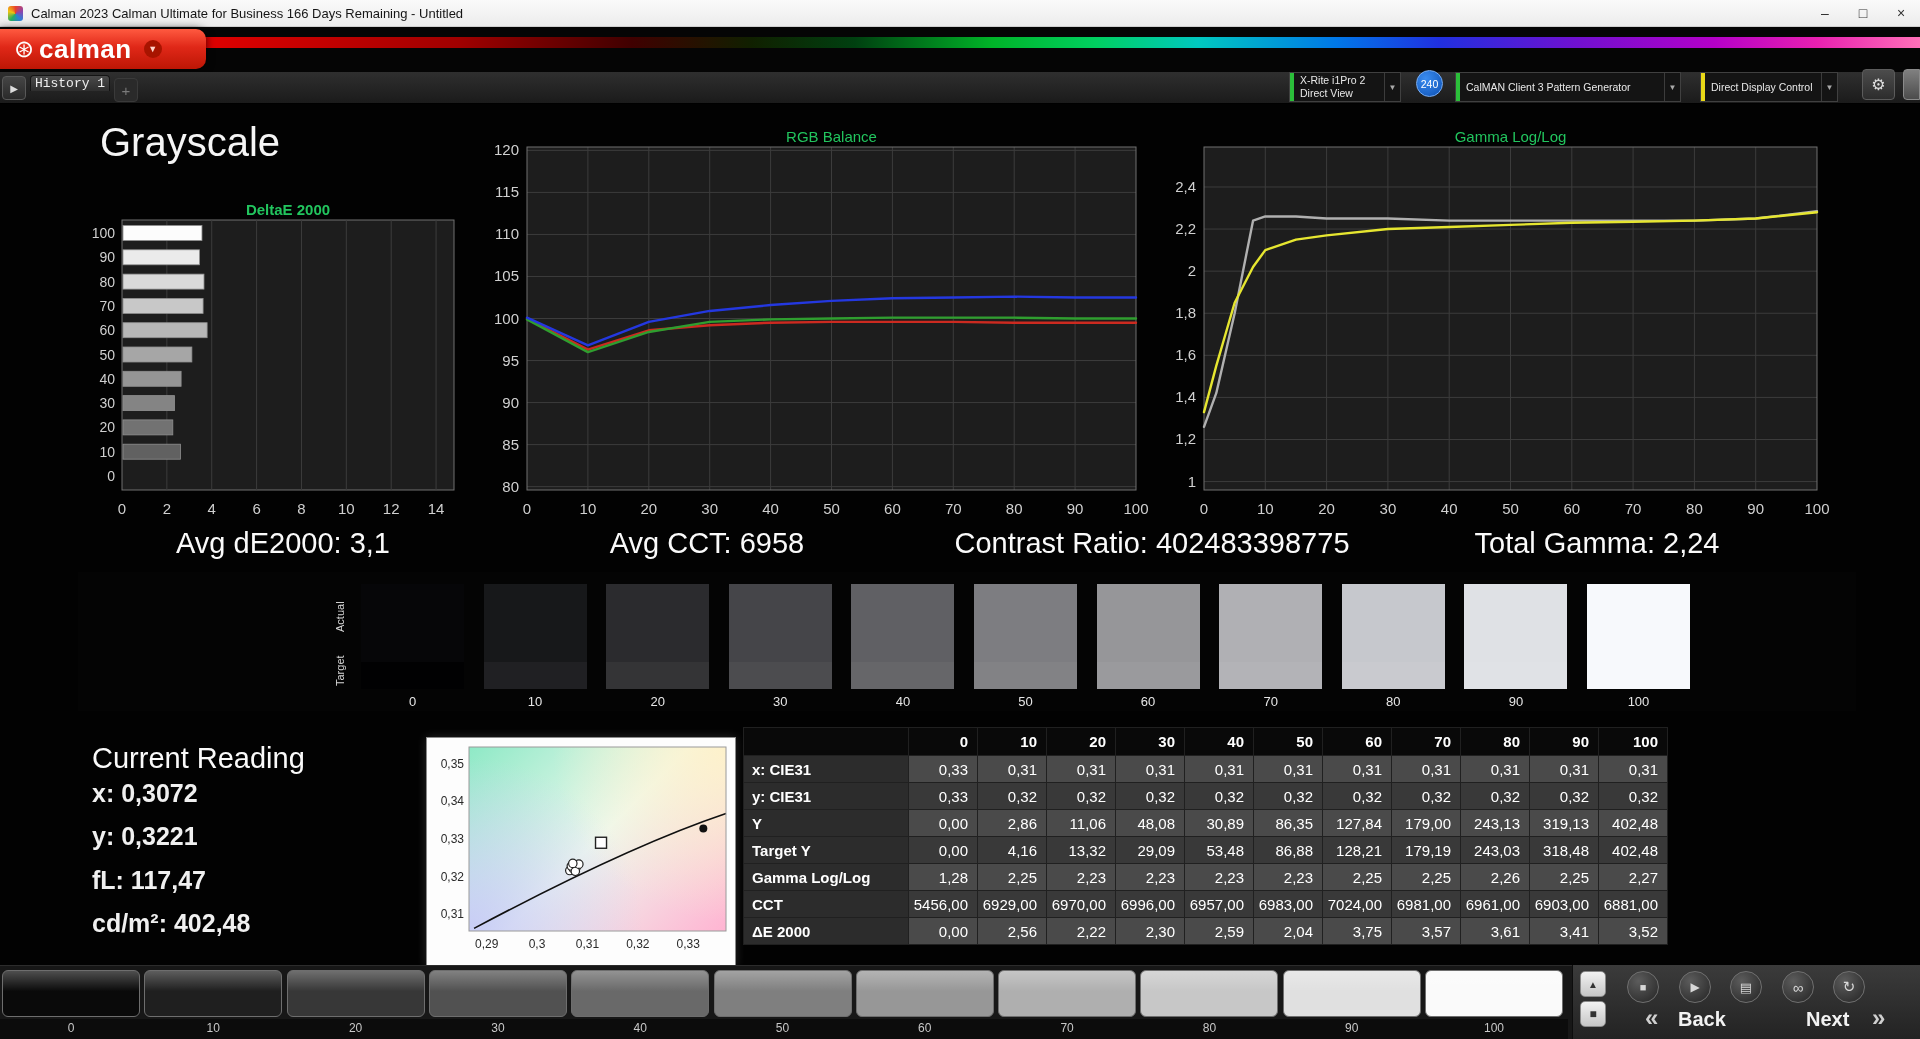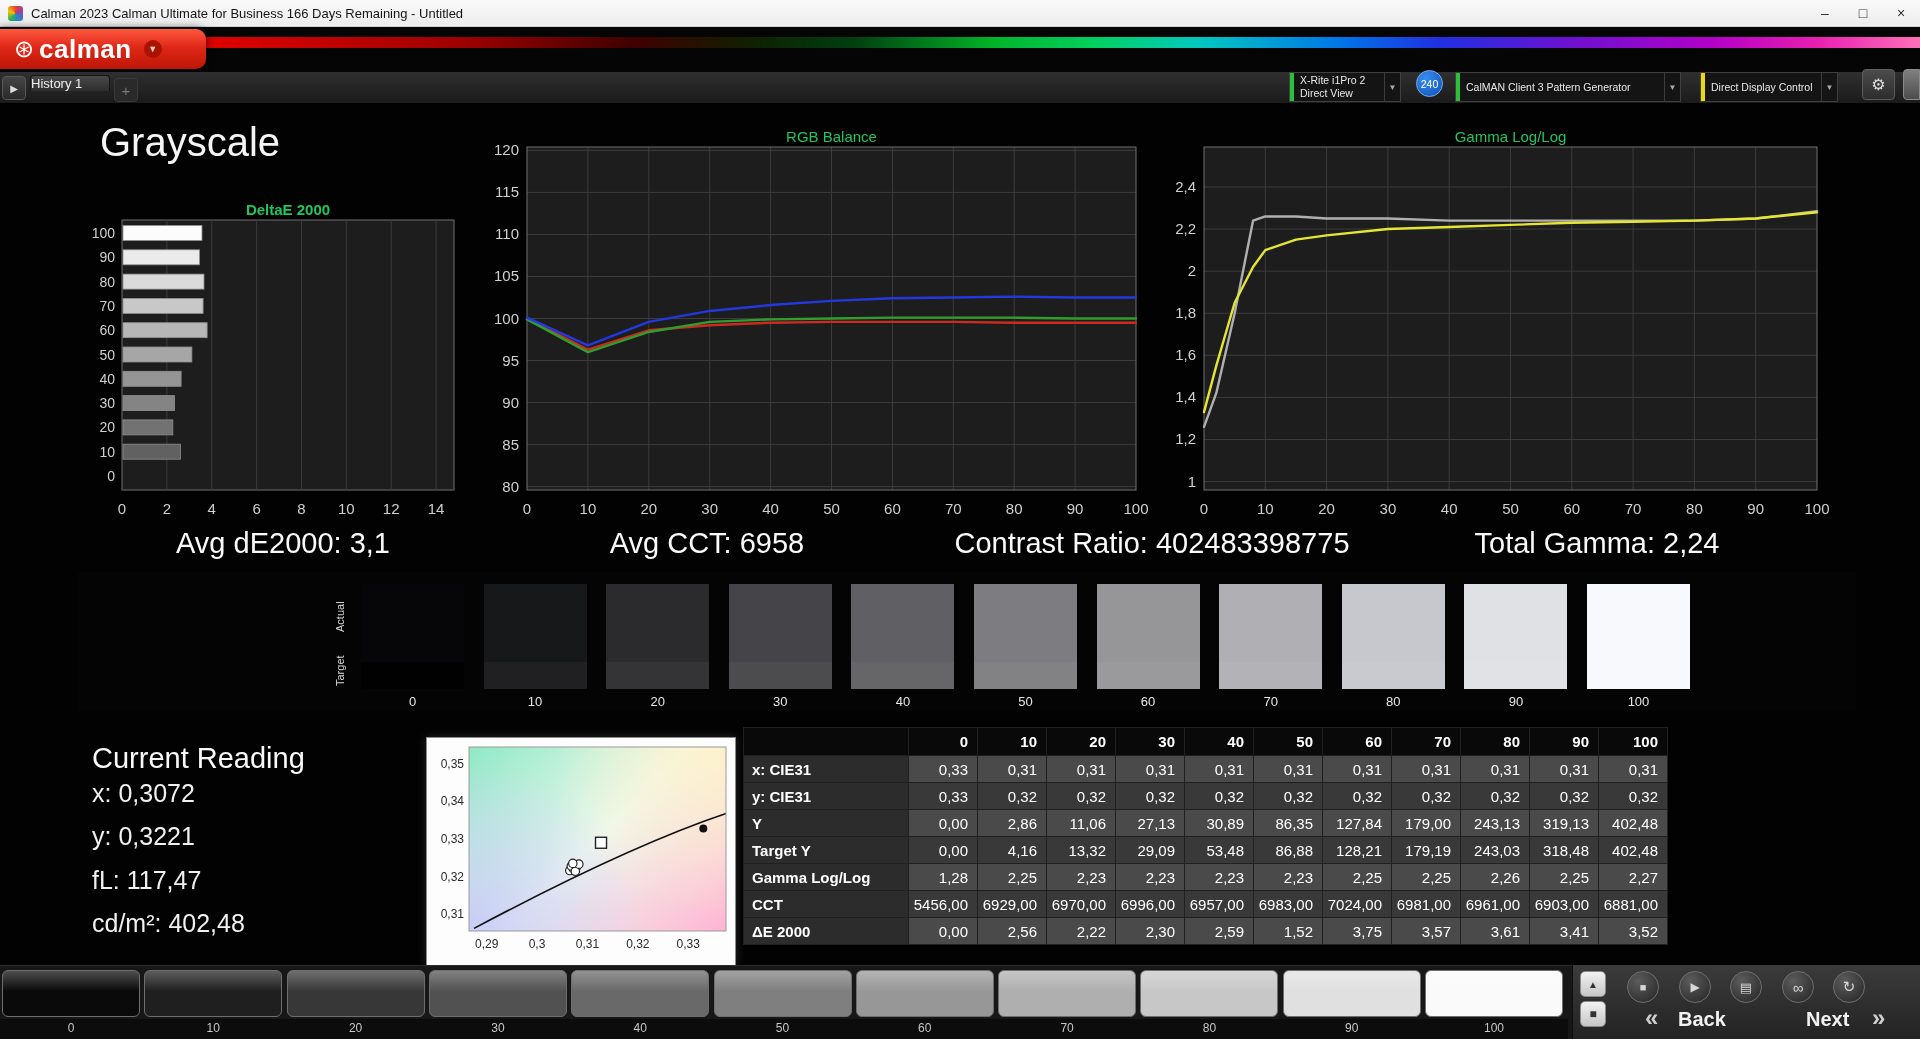--- a/index.html
+++ b/index.html
@@ -13,21 +13,21 @@
   
   .logobar{position:absolute;left:0;top:27px;width:1920px;height:45px;background:#050505;}
   .rainbow{position:absolute;left:202px;top:10px;width:1718px;height:11px;background:linear-gradient(90deg,#e00000 0%,#a00000 15%,#400000 25%,#102000 32%,#004010 38%,#00b428 46%,#00d060 52%,#00c8c0 58%,#0078e8 66%,#2030e0 72%,#7010d0 80%,#b400c8 88%,#e820b0 94%,#ff70b8 100%);}
   .logo{position:absolute;left:0;top:2px;width:206px;height:40px;background:linear-gradient(180deg,#ff5a40,#e02818 45%,#bd1605);border-radius:0 10px 10px 0;display:flex;align-items:center;box-shadow:0 0 8px rgba(0,0,0,.7);}
   .logo-mark{color:#fff;font-size:24px;margin-left:14px;}
   .logo-text{color:#fff;font-size:26px;font-weight:bold;margin-left:5px;letter-spacing:.5px;}
   .logo-caret{margin-left:12px;color:#ffd6cc;font-size:9px;background:#a81400;border-radius:50%;width:18px;height:18px;display:flex;align-items:center;justify-content:center;}
   
   .tabbar{position:absolute;left:0;top:72px;width:1920px;height:32px;background:linear-gradient(180deg,#2f2f2f,#1b1b1b);border-bottom:1px solid #000;}
   .histtoggle{position:absolute;left:2px;top:76px;width:24px;height:24px;background:linear-gradient(180deg,#454545,#2a2a2a);border:1px solid #585858;border-radius:4px;color:#ddd;font-size:10px;display:flex;align-items:center;justify-content:center;}
-  .tab-active{position:absolute;left:30px;top:75px;width:80px;height:16px;background:linear-gradient(180deg,#4a4a4a,#2e2e2e);border:1px solid #141414;border-bottom:none;border-radius:4px 4px 0 0;color:#eee;font-size:13px;display:flex;align-items:center;justify-content:flex-start;}
+  .tab-active{position:absolute;left:30px;top:75px;width:80px;height:16px;background:linear-gradient(180deg,#4a4a4a,#2e2e2e);border:1px solid #141414;border-bottom:none;border-radius:4px 4px 0 0;color:#eee;font-size:13px;display:flex;align-items:center;justify-content:center;font-family:Liberation Mono, monospace;}
   .tab-add{position:absolute;left:114px;top:78px;width:24px;height:24px;background:#2a2a2a;border:1px solid #3a3a3a;border-radius:4px;color:#7a7a7a;font-size:15px;display:flex;align-items:center;justify-content:center;}
   .dd{position:absolute;top:72px;height:30px;background:#141414;border:1px solid #404040;display:flex;align-items:stretch;color:#e8e8e8;}
   .dd .bar{width:4px;}
   .dd .lines{flex:1;padding:2px 6px;font-size:10.5px;line-height:1.2;display:flex;flex-direction:column;justify-content:center;}
   .dd .lines span{display:block;white-space:nowrap;}
   .dd .caret{width:16px;border-left:1px solid #3c3c3c;display:flex;align-items:center;justify-content:center;color:#aaa;font-size:8px;}
   .badge{position:absolute;left:1416px;top:70px;width:27px;height:27px;border-radius:50%;background:radial-gradient(circle at 35% 30%,#3a8cf0,#0c50b4);border:1px solid #78aef5;color:#fff;font-size:10.5px;display:flex;align-items:center;justify-content:center;}
   .gearbtn{position:absolute;left:1862px;top:69px;width:33px;height:31px;background:linear-gradient(180deg,#4c4c4c,#2d2d2d);border:1px solid #5c5c5c;border-radius:4px;color:#ddd;font-size:16px;display:flex;align-items:center;justify-content:center;}
   .edgebtn{position:absolute;left:1903px;top:69px;width:17px;height:31px;background:linear-gradient(180deg,#808080,#4c4c4c);border:1px solid #8a8a8a;border-radius:4px 0 0 4px;}
   
@@ -35,21 +35,21 @@
   .chart-title{position:absolute;color:#22c55e;font-size:15px;text-align:center;}
   svg{position:absolute;}
   .stat{position:absolute;top:527px;transform:translateX(-50%);color:#fafafa;font-size:29px;white-space:nowrap;}
   
   .swatchstrip{position:absolute;left:78px;top:572px;width:1778px;height:139px;background:#040404;}
   .rotlabel{position:absolute;writing-mode:vertical-rl;transform:rotate(180deg);font-size:11px;color:#d8d8d8;text-align:center;}
   .swatch-actual,.swatch-target{position:absolute;}
   .swatch-label{position:absolute;text-align:center;font-size:13px;color:#e6e6e6;}
   
   .cr-title{position:absolute;left:92px;top:742px;font-size:29px;color:#fafafa;}
-  .cr-line{position:absolute;left:92px;font-size:25px;color:#f0f0f0;}
+  .cr-line{position:absolute;left:92px;font-size:25px;color:#f0f0f0;font-weight:bold;}
   
   .cie-panel{position:absolute;left:426px;top:737px;width:310px;height:229px;background:#fdfdfd;border:1px solid #8a8a8a;box-shadow:0 0 10px rgba(255,255,255,.15);}
   .cie-grad{position:absolute;left:469px;top:747px;width:257px;height:184px;
     background:radial-gradient(circle at 100% 0%,rgba(255,242,200,.9),rgba(255,242,200,0) 55%),
                radial-gradient(circle at 0% 100%,rgba(198,200,248,.9),rgba(198,200,248,0) 55%),
                linear-gradient(135deg,#8ee9c6 0%,#eef8ee 50%,#ffb4d2 100%);}
   
   .tablewrap{position:absolute;left:743px;top:727px;}
   .datatable{border-collapse:collapse;table-layout:fixed;}
   .datatable th,.datatable td{border:1px solid #202020;color:#fff;font-size:15px;height:27px;padding:0 9px 0 0;white-space:nowrap;overflow:hidden;}
@@ -350,21 +350,21 @@
           <td class="val">0,32</td>
           <td class="val">0,32</td>
           <td class="val">0,32</td>
           <td class="val">0,32</td>
         </tr>
         <tr class="even">
           <td class="rowlabel">Y</td>
           <td class="val">0,00</td>
           <td class="val">2,86</td>
           <td class="val">11,06</td>
-          <td class="val">27,13</td>
+          <td class="val">48,08</td>
           <td class="val">30,89</td>
           <td class="val">86,35</td>
           <td class="val">127,84</td>
           <td class="val">179,00</td>
           <td class="val">243,13</td>
           <td class="val">319,13</td>
           <td class="val">402,48</td>
         </tr>
         <tr class="odd">
           <td class="rowlabel">Target Y</td>
@@ -408,21 +408,21 @@
           <td class="val">6903,00</td>
           <td class="val">6881,00</td>
         </tr>
         <tr class="even">
           <td class="rowlabel">ΔE 2000</td>
           <td class="val">0,00</td>
           <td class="val">2,56</td>
           <td class="val">2,22</td>
           <td class="val">2,30</td>
           <td class="val">2,59</td>
-          <td class="val">1,52</td>
+          <td class="val">2,04</td>
           <td class="val">3,75</td>
           <td class="val">3,57</td>
           <td class="val">3,61</td>
           <td class="val">3,41</td>
           <td class="val">3,52</td>
         </tr>
       </tbody>
     </table>
 </div>
 

